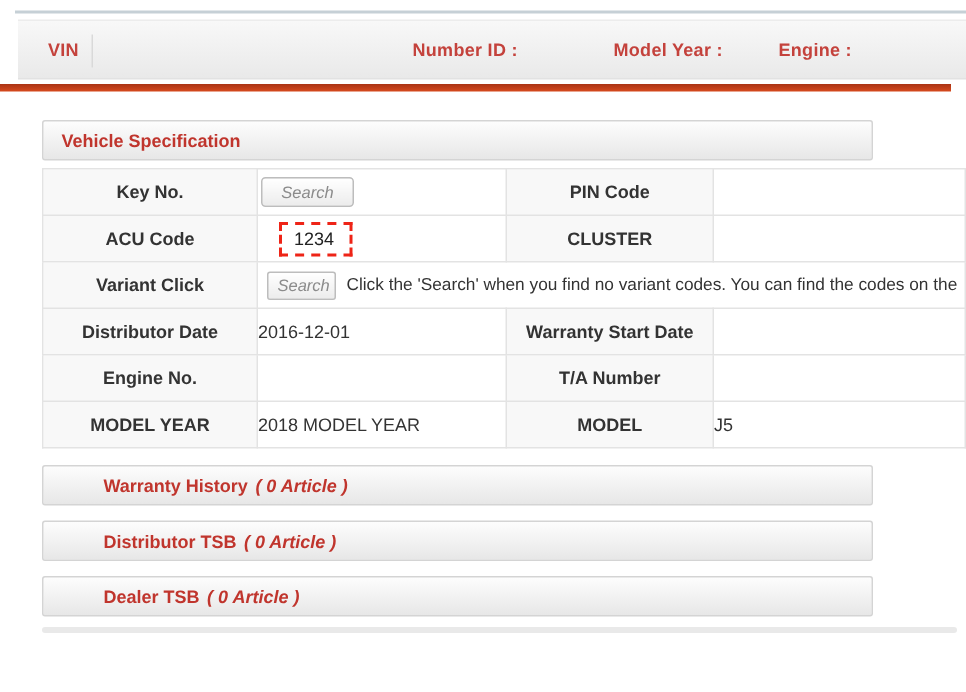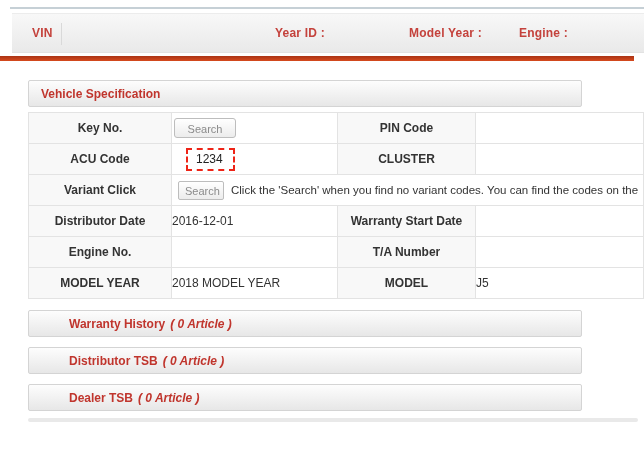--- a/index.html
+++ b/index.html
@@ -40,42 +40,42 @@
   table.spec{border-collapse:collapse;width:616px;margin-top:5px;table-layout:fixed;font-size:12px;}
   table.spec td{border:1px solid #e3e3e3;height:30px;padding:0;overflow:hidden;white-space:nowrap;}
   td.lbl{background:#f8f8f8;font-weight:bold;text-align:center;color:#333;}
   td.val{background:#fff;text-align:left;padding-left:9px;color:#333;}
   .col1{width:142px;margin-left:48px;} .col2{width:165px;} .col3{width:137px;}
   .btn{
     display:inline-block;box-sizing:border-box;
     border:1px solid #bdbdbd;border-radius:3px;
     background:linear-gradient(#ffffff,#ececec);
     color:#8b8b8b;font-size:11px;font-family:"Liberation Sans",sans-serif;
-    text-align:center;cursor:pointer;
+    text-align:center;cursor:pointer;font-style:italic;
   }
   .btn-key{width:62px;height:20px;line-height:18px;margin-left:2px;}
   .btn-variant{width:46px;height:19px;line-height:17px;border-radius:2px;}
   .dotted-box{
     display:inline-block;border:2px dashed #ee2417;
     padding:2px 10px 3px 8px;margin-left:14px;color:#222;background:#fff;
   }
   .variant-cell{display:flex;align-items:center;gap:7px;padding-left:6px;}
   .variant-note{font-size:11.5px;color:#333;white-space:nowrap;}
   
   .partial-bar{width:610px;height:4px;margin-top:7px;border-radius:2px;background:#e9e9e9;}
 </style>
 </head>
 <body>
 
 <div class="top-rule"></div>
 
 <div class="header-bar">
   <span class="header-item hi-vin">VIN</span>
   <span class="header-divider"></span>
-  <span class="header-item hi-model-id">Year ID :</span>
+  <span class="header-item hi-model-id">Number ID :</span>
   <span class="header-item hi-model-year">Model Year :</span>
   <span class="header-item hi-engine">Engine :</span>
 </div>
 
 <div class="red-rule"></div>
 
 <div class="content">
 
   <div class="section-bar">
     <span>Vehicle Specification</span>

